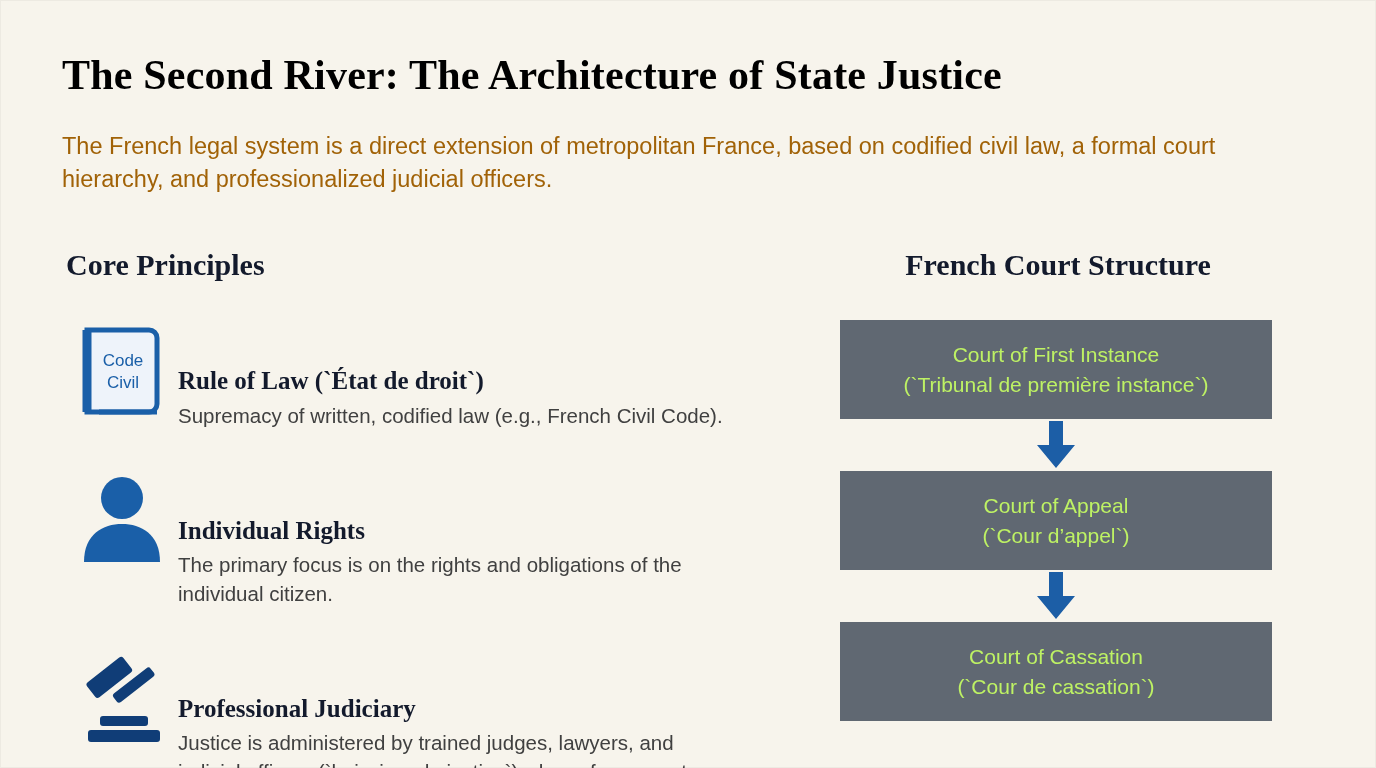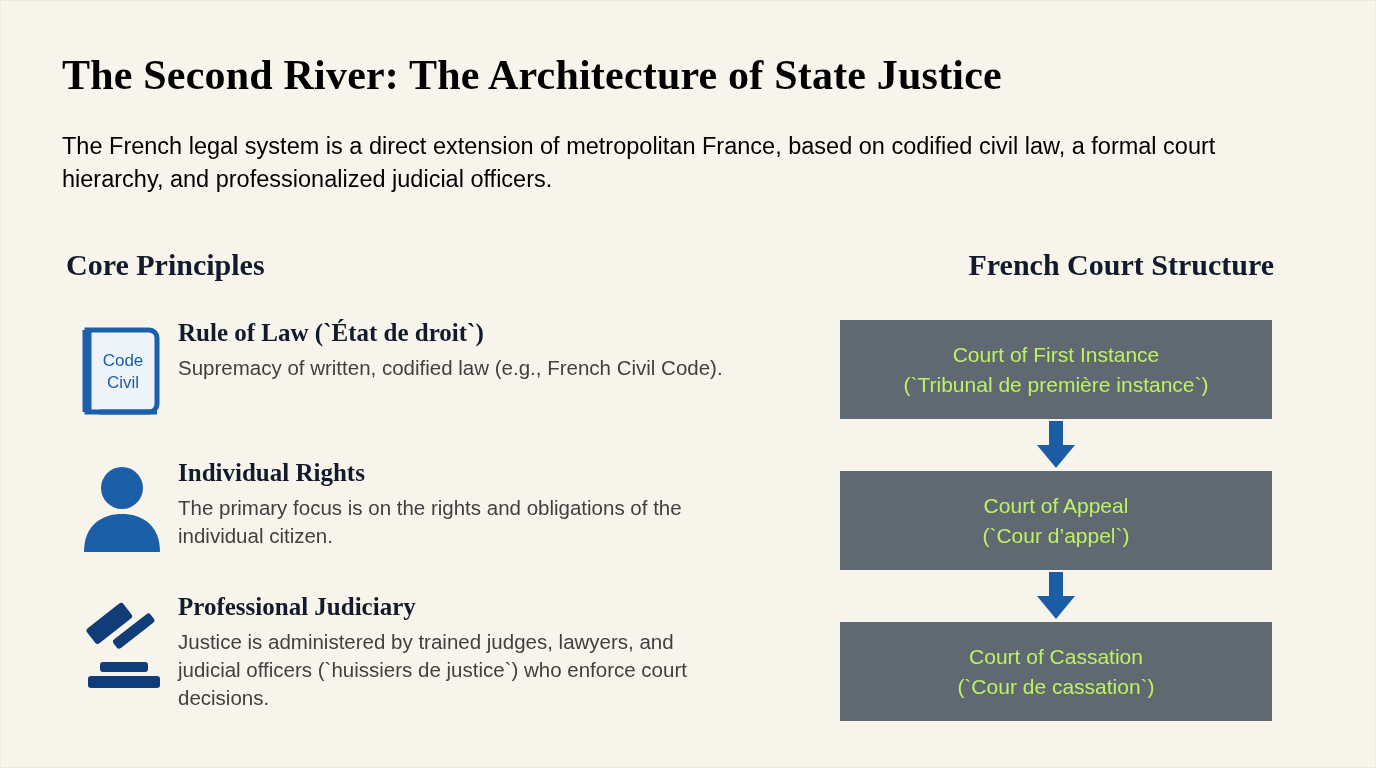--- a/index.html
+++ b/index.html
@@ -41,21 +41,21 @@
     line-height: 1.12;
   }
   .subtitle {
     position: absolute;
     left: 62px;
     top: 130px;
     width: 1215px;
     font-family: "Liberation Sans", sans-serif;
     font-size: 23.5px;
     font-weight: 400;
-    color: #000000;
+    color: #a16207;
     line-height: 1.42;
   }
 
   .section-heading {
     font-family: "Liberation Serif", serif;
     font-size: 30px;
     font-weight: 700;
     color: #131a2c;
   }
 
@@ -65,21 +65,21 @@
     top: 248px;
     width: 700px;
   }
   .right-col {
     position: absolute;
     left: 840px;
     top: 248px;
     width: 475px;
   }
   .right-col .section-heading {
-    text-align: right;
+    text-align: center;
     width: 432px;
     margin-left: 2px;
   }
 
   .principles {
     margin-top: 36px;
   }
   .principle {
     position: relative;
     display: flex;
@@ -90,20 +90,21 @@
   .p-icon {
     width: 112px;
     min-width: 112px;
     display: flex;
     align-items: flex-start;
     justify-content: center;
     padding-top: 4px;
   }
   .p-text {
     padding-top: 0;
+    margin-top: 48px;
   }
   .p-title {
     font-family: "Liberation Serif", serif;
     font-size: 25px;
     font-weight: 700;
     color: #131a2c;
     line-height: 1.22;
     margin-bottom: 5px;
   }
   .p-desc {

